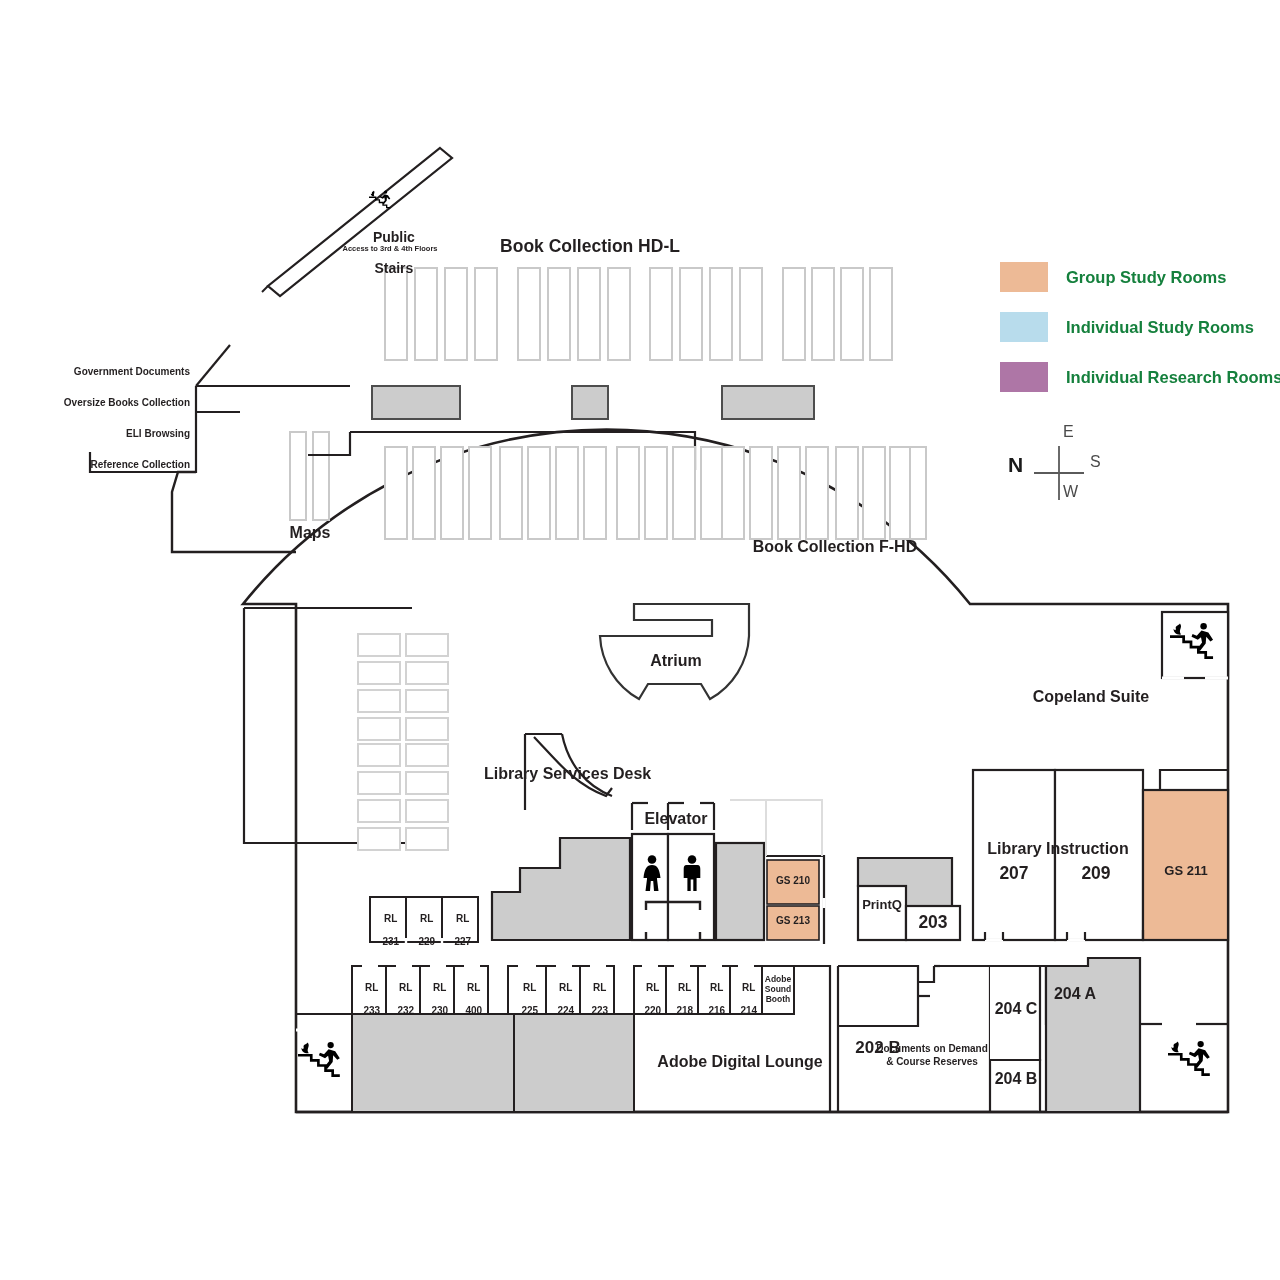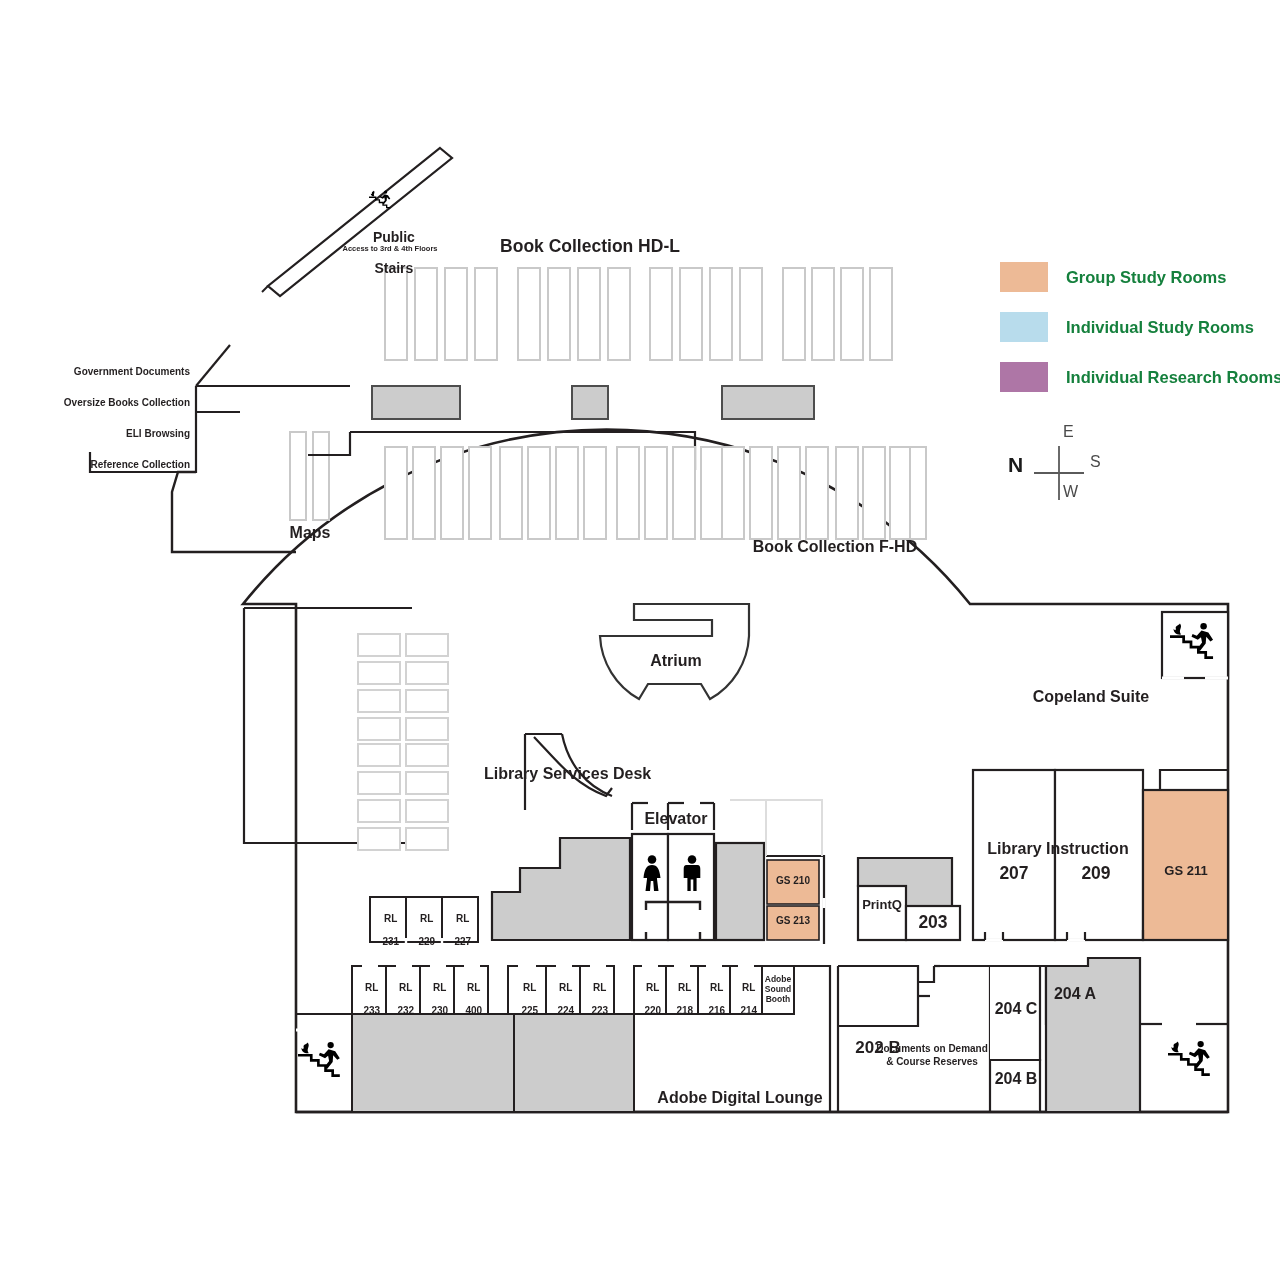--- a/index.html
+++ b/index.html
@@ -418,21 +418,21 @@
   <span>RL</span><br>
   <span>216</span>
 </div>
 <div class="lbl t15" style="left:730px;top:971px;width:32px;">
   <span>RL</span><br>
   <span>214</span>
 </div>
 
 <div class="lbl t9" style="left:760px;top:974px;width:36px;line-height:1.18;">Adobe<br>Sound<br>Booth</div>
 
-<div class="lbl t16" style="left:650px;top:1053px;width:180px;margin-top:36px;">Adobe Digital Lounge</div>
+<div class="lbl t16" style="left:650px;top:1053px;width:180px;">Adobe Digital Lounge</div>
 
 <div class="lbl t17" style="left:840px;top:990px;width:76px;font-size:17px;margin-top:48px;">202 B</div>
 <div class="lbl t15" style="left:857px;top:1042px;width:150px;line-height:1.3;">Documents on Demand<br>&amp; Course Reserves</div>
 <div class="lbl t16" style="left:990px;top:1000px;width:52px;">204 C</div>
 <div class="lbl t16" style="left:990px;top:1070px;width:52px;">204 B</div>
 <div class="lbl t16" style="left:1046px;top:985px;width:58px;">204 A</div>
 
 <div id="legend">
   <div class="leg-row">
     <div class="leg-sw" style="background:#EDBA96;"></div>

